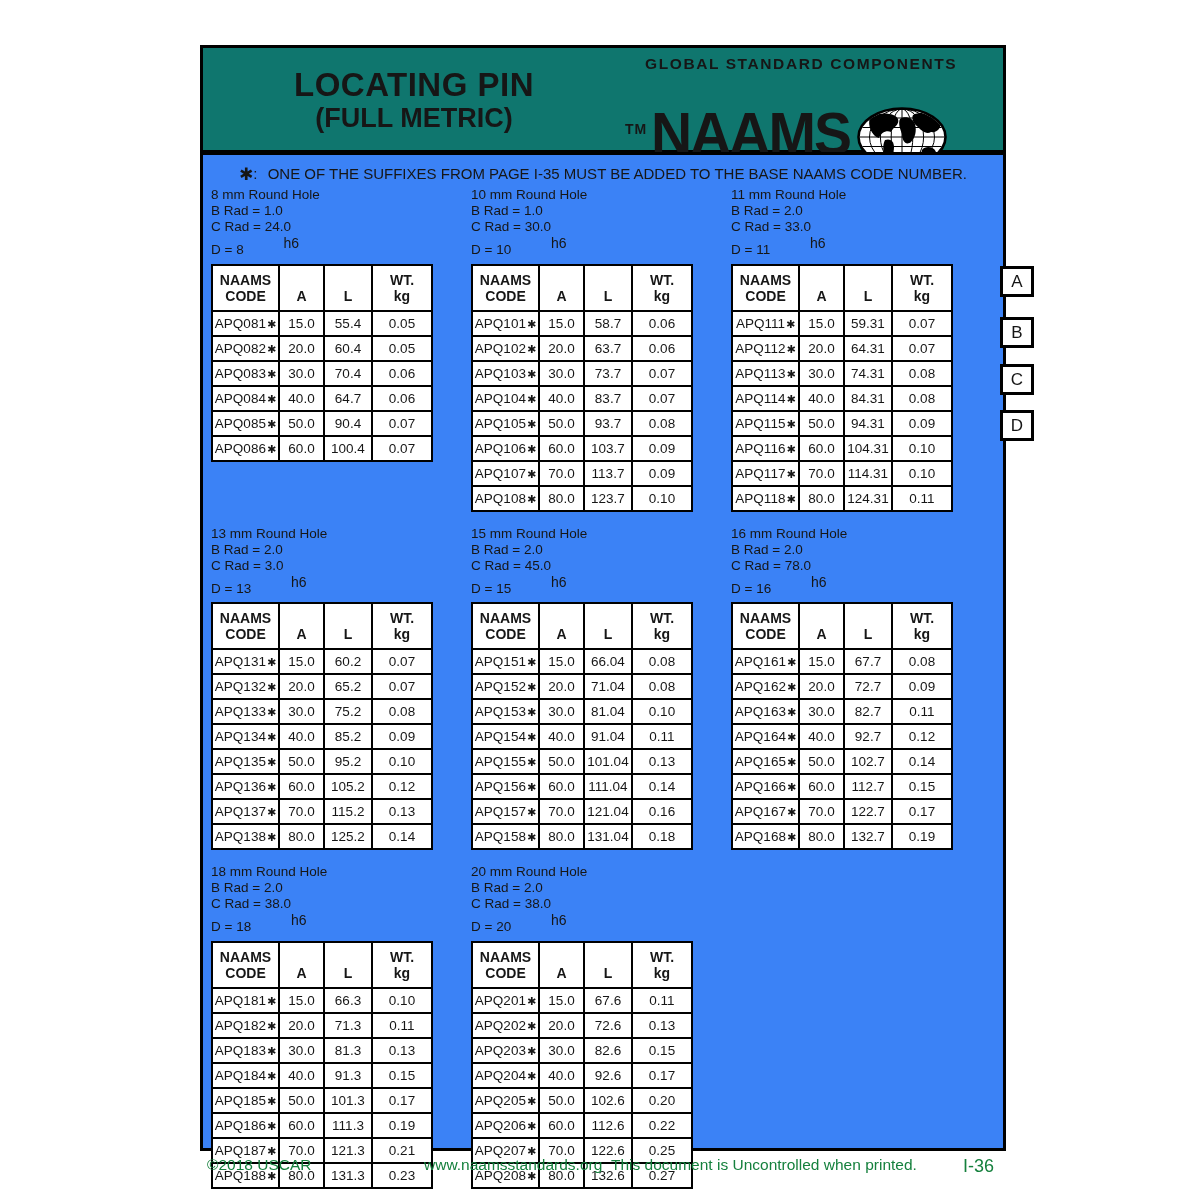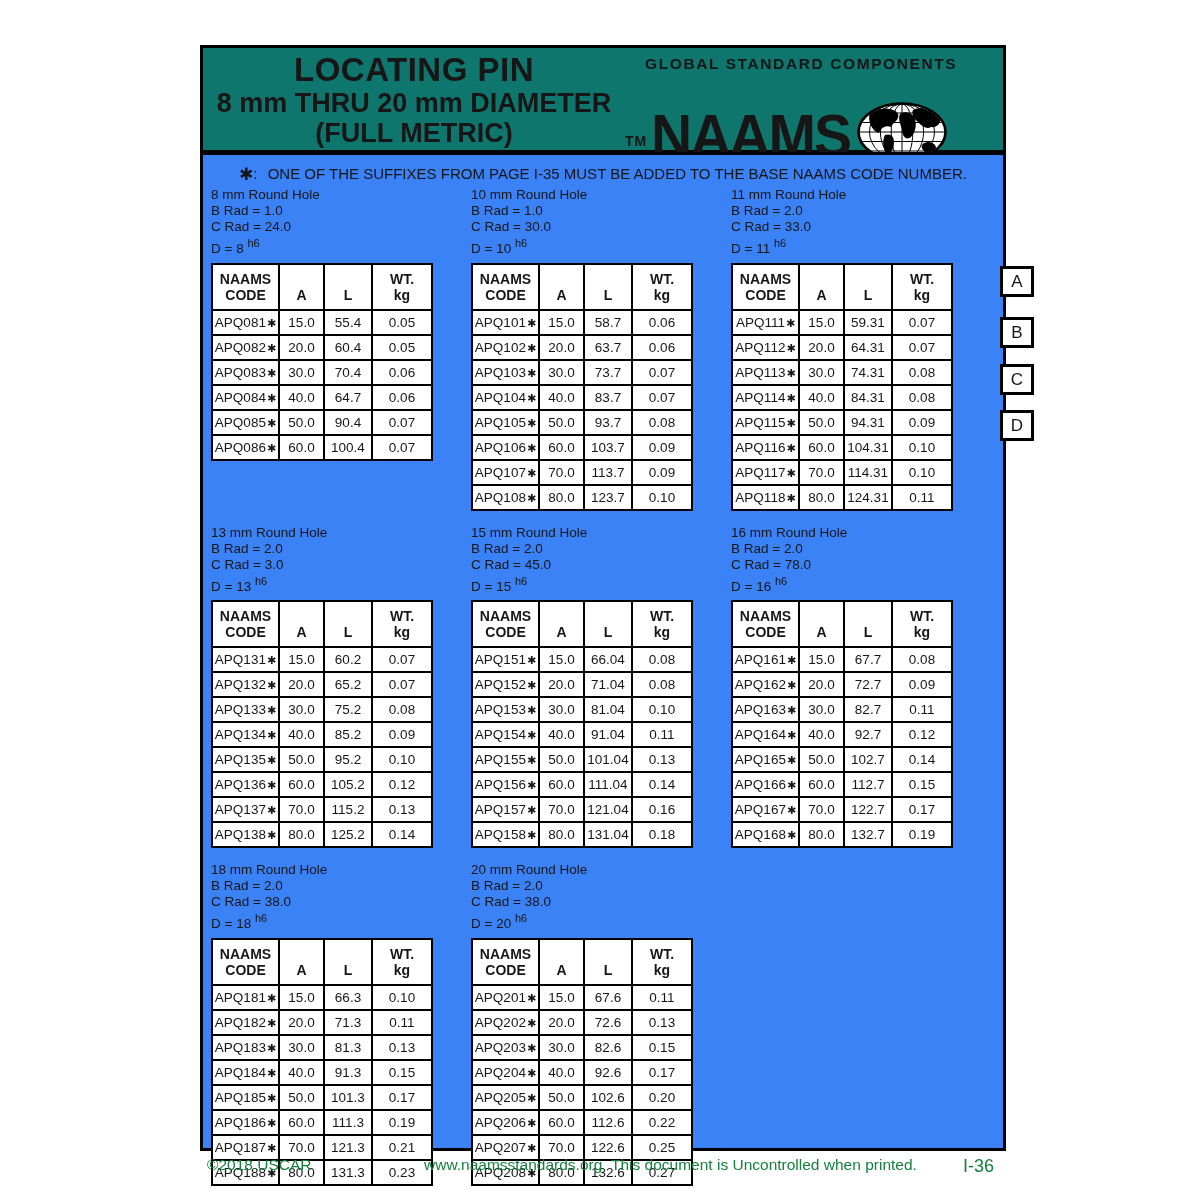--- a/index.html
+++ b/index.html
@@ -12,41 +12,41 @@
   .header-box {
     position:absolute; left:200px; top:45px; width:806px; height:108px;
     border:3px solid #000; box-sizing:border-box; display:flex; background:#0f766e;
   }
   .header-left { flex:1; display:flex; flex-direction:column; justify-content:center; align-items:center; padding-top:2px; }
   .title1 { font-size:33px; font-weight:bold; line-height:36px; letter-spacing:.5px; }
   .title2 { font-size:27px; font-weight:bold; line-height:30px; }
   .title3 { font-size:27px; font-weight:bold; line-height:30px; }
   .header-right { width:350px; margin-right:28px; padding-top:7px; display:flex; flex-direction:column; box-sizing:border-box;gap:36px; }
   .tagline { font-size:15.5px; font-weight:bold; letter-spacing:1.6px; margin-left:20px; white-space:nowrap; line-height:17px; }
-  .brand-row { display:flex; align-items:center; height:52px; margin-top:1px; }
+  .brand-row { display:flex; height:52px; margin-top:1px; }
   .tm { font-size:14px; font-weight:bold; letter-spacing:1px; margin-top:12px; width:26px; }
   .brand-name { font-size:57px; font-weight:bold; letter-spacing:-2px; line-height:48px; transform:scaleY(1.04); }
   .globe { margin-left:6px; margin-top:-2px; }
   .brand-rule { border-top:4px solid #000; margin:2px 0 0 26px; }
   .brand-sub { display:flex; justify-content:space-between; margin-left:26px; margin-top:3px; font-size:16px;align-items:flex-end; }
   
   .main-box {
     position:absolute; left:200px; top:152px; width:806px; height:999px;
     border:3px solid #000; box-sizing:border-box; background:#3b82f6;
   }
   .note { text-align:center; margin-top:9px; font-size:15px; white-space:nowrap; }
   .note-star { font-size:17px; font-weight:bold; vertical-align:-1px; }
   .note-text { margin-left:6px; }
   .groups {
     position:absolute; left:8px; top:32px;
     display:grid; grid-template-columns:260px 260px 260px; grid-row-gap:14px;
     align-items:start;
   }
   .ginfo { font-size:13.5px; line-height:16px; margin-bottom:6px; }
-  .g-d sup { font-size:11px; }
+  .g-d sup { font-size:14px;margin-left:36px; }
   table.gtable { border-collapse:collapse; table-layout:fixed; }
   .gtable th, .gtable td { border:2px solid #000; text-align:center; background:#fff; }
   .gtable th { font-size:14px; font-weight:bold; line-height:16px; height:46px; box-sizing:border-box; }
   .gtable th.col-code { width:67px; }
   .gtable th.col-a { width:45px; vertical-align:bottom; padding-bottom:6px; }
   .gtable th.col-l { width:48px; vertical-align:bottom; padding-bottom:6px; }
   .gtable th.col-wt { width:60px; }
   .gtable td { font-size:13.5px; height:23px; padding:0 1px; }
   .code-star { font-size:11px; margin-left:1px; }
   
@@ -63,21 +63,20 @@
   .f-page { left:963px; font-size:18px; }
 </style>
 </head>
 <body>
 
 <div class="page">
 
   <div class="header-box">
     <div class="header-left">
       <div class="title1">LOCATING PIN</div>
-      <div class="title2">8 mm THRU 20 mm DIAMETER</div>
       <div class="title3">(FULL METRIC)</div>
     </div>
     <div class="header-right">
       <div class="tagline">GLOBAL STANDARD COMPONENTS</div>
       <div class="brand-row">
         <span class="tm">TM</span>
         <span class="brand-name">NAAMS</span>
         <span class="globe">
           <svg width="92" height="60" viewBox="0 0 92 60">
             <defs>

